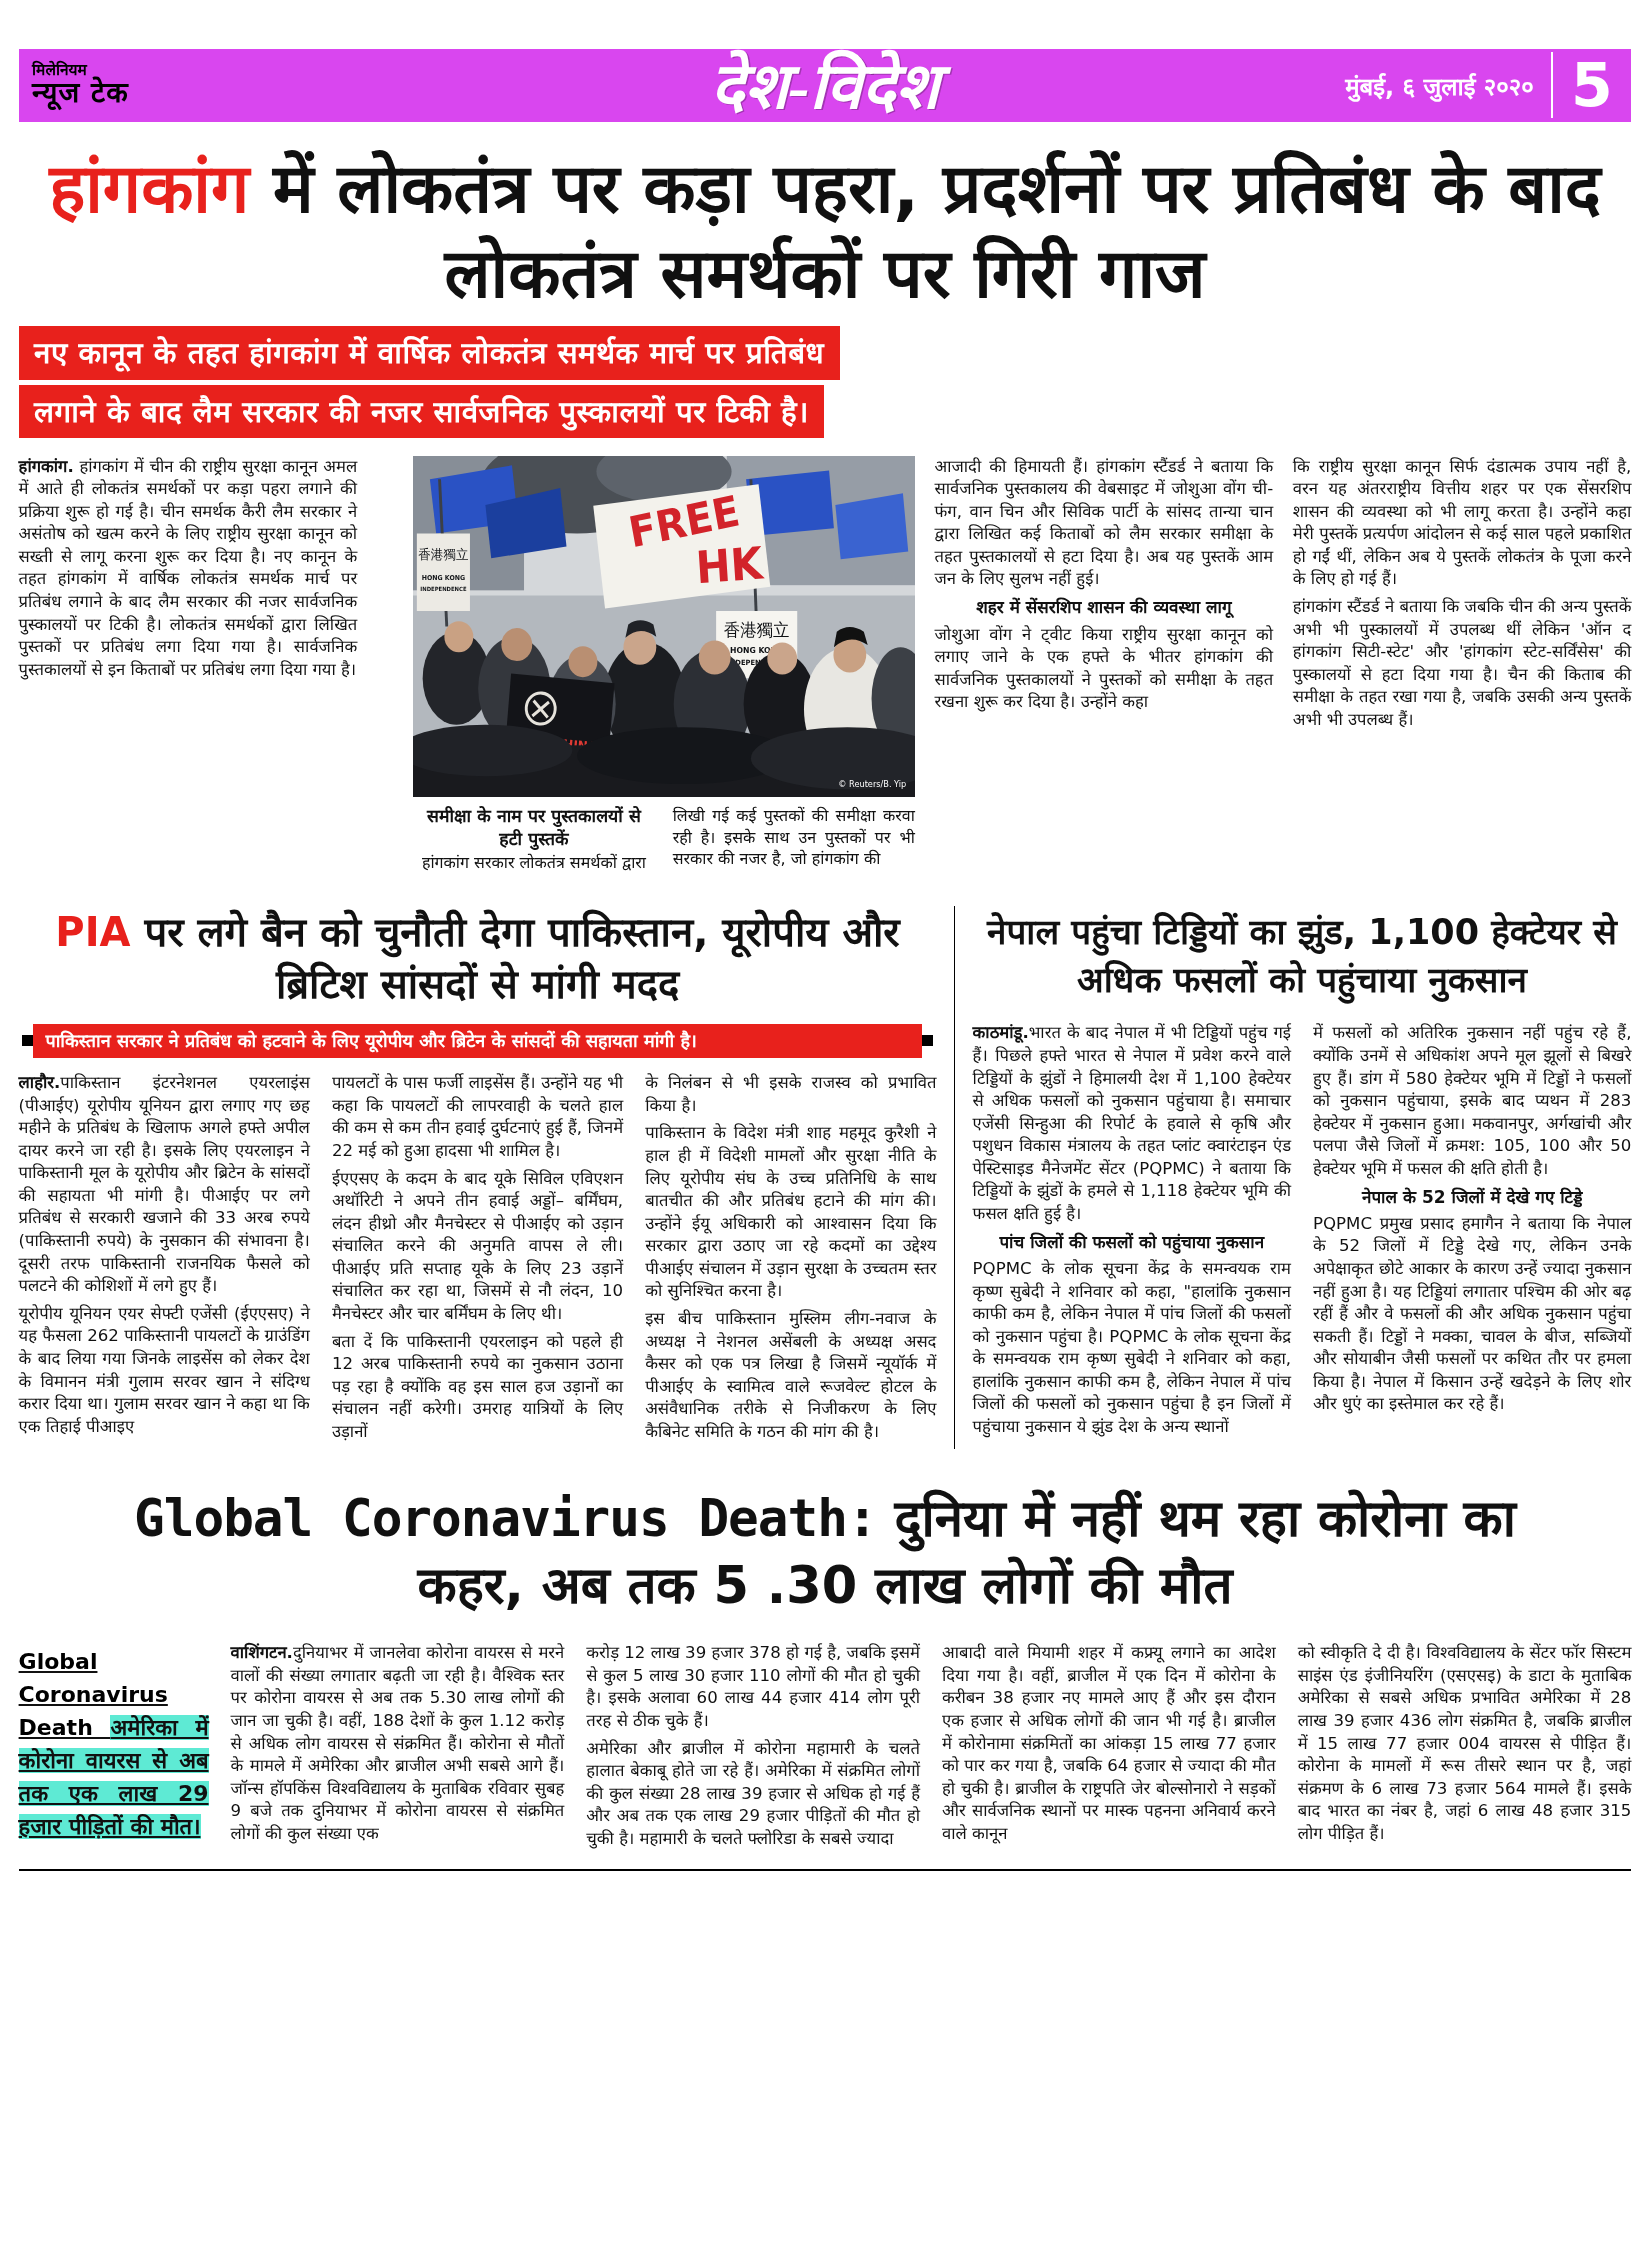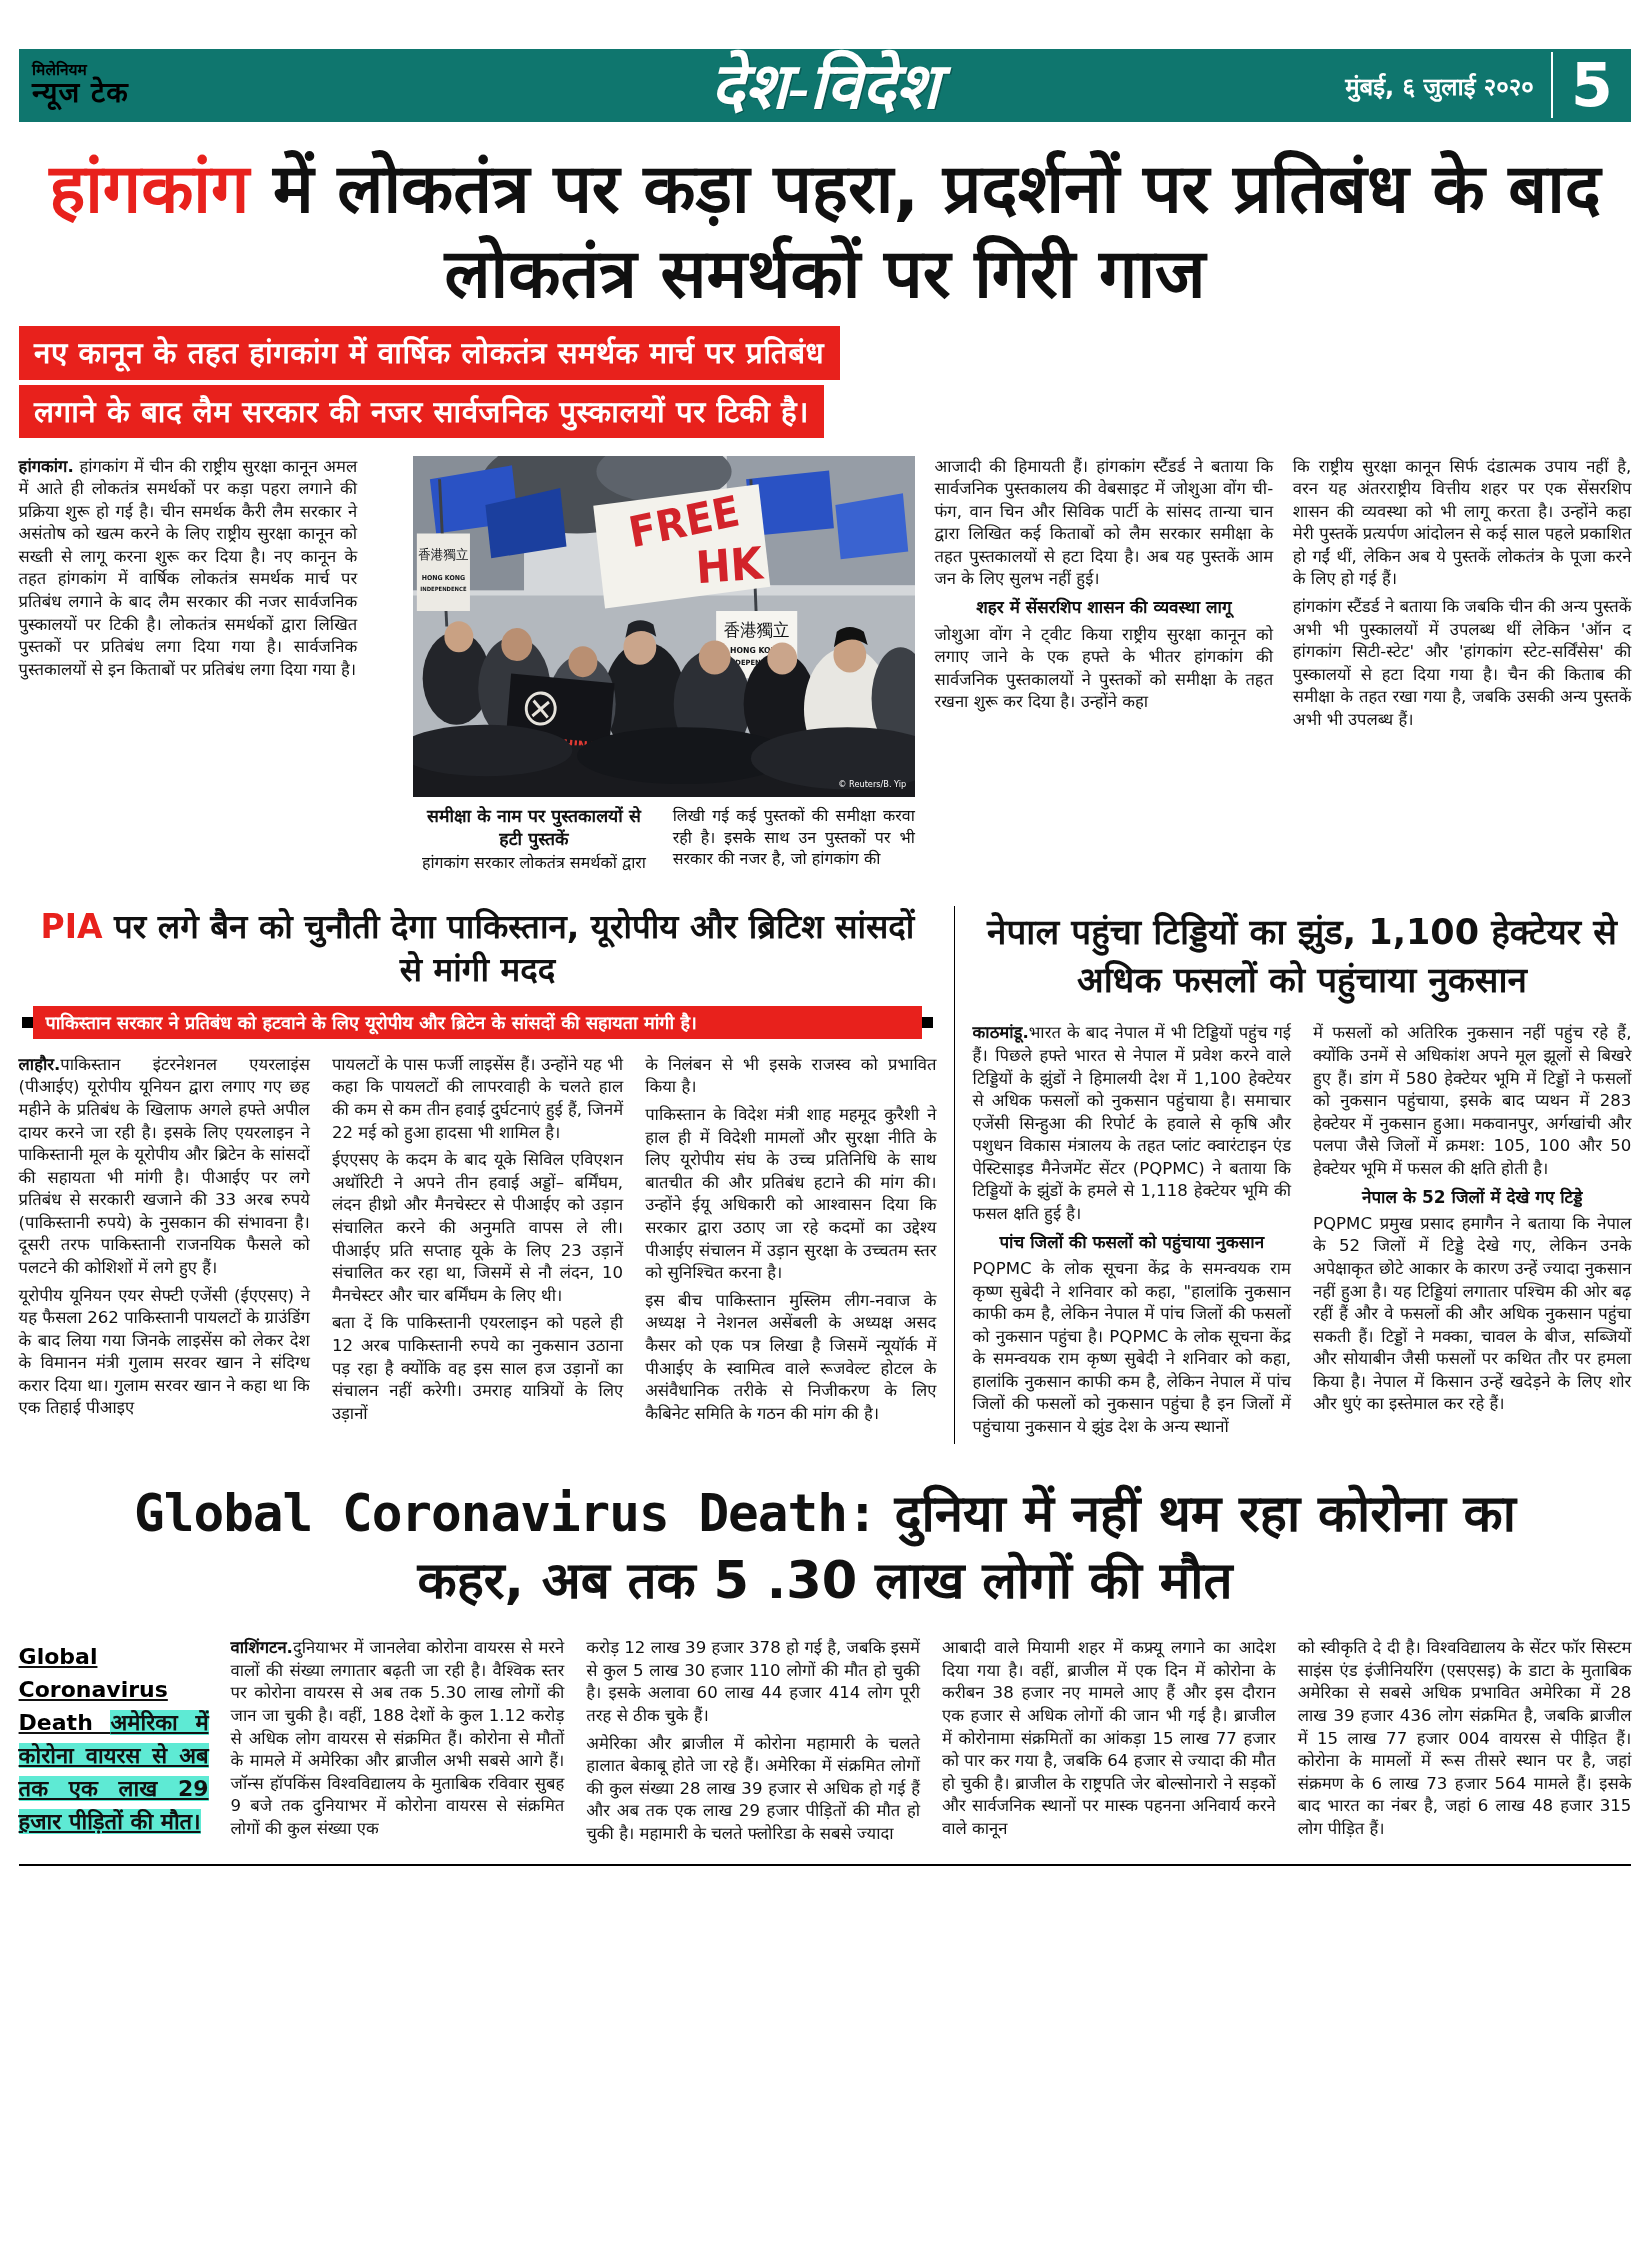--- a/index.html
+++ b/index.html
@@ -12,21 +12,21 @@
   .page {
     position: relative;
     width: 1650px; height: 2261px;
     padding: 14.5px 18.6px 10.3px;
     overflow: hidden;
   }
 
   
   .masthead {
     margin-top: 34px;
-    background: #0f766e;
+    background: #d946ef;
     height: 73px;
     display: flex;
     align-items: center;
     padding: 0 13.5px;
     position: relative;
   }
   .brand { color: #000; line-height: 1.05; }
   .brand-top { font-size: 15.5px; font-weight: bold; }
   .brand-name { font-size: 28px; font-weight: bold; letter-spacing: 1px; }
   .section-title {
@@ -77,21 +77,21 @@
   .caption { display: flex; gap: 17.6px; margin-top: 8.3px; }
   .caption-left { flex: 1; text-align: center; font-size: 16px; line-height: 1.35; }
   .caption-title { font-weight: bold; font-size: 17.6px; line-height: 1.3; margin-bottom: 1px; }
   .caption-right { flex: 1; font-size: 16px; line-height: 1.35; text-align: justify; }
 
   
   .row2 { display: flex; margin-top: 33px; }
   .pia { flex: 0 0 58%; padding-right: 17.6px; }
   .nepal { flex: 1; border-left: 1.6px solid #000; padding-left: 17.6px; }
   .pia-headline {
-    font-size: 33px; line-height: 1.3; font-weight: bold;
+    font-size: 40px; line-height: 1.3; font-weight: bold;
     text-align: center; margin: 0 10.3px 13.5px;
   }
   .pia-standfirst-wrap { display: flex; align-items: center; margin: 0 3.1px 14.5px; }
   .pia-standfirst-wrap .sq { width: 11.4px; height: 11.4px; background: #000; flex: 0 0 auto; }
   .pia-standfirst {
     flex: 1;
     background: #e8211c; color: #fff;
     font-size: 18px; font-weight: bold;
     padding: 4.1px 12.4px 5.7px;
     white-space: nowrap; overflow: hidden;

